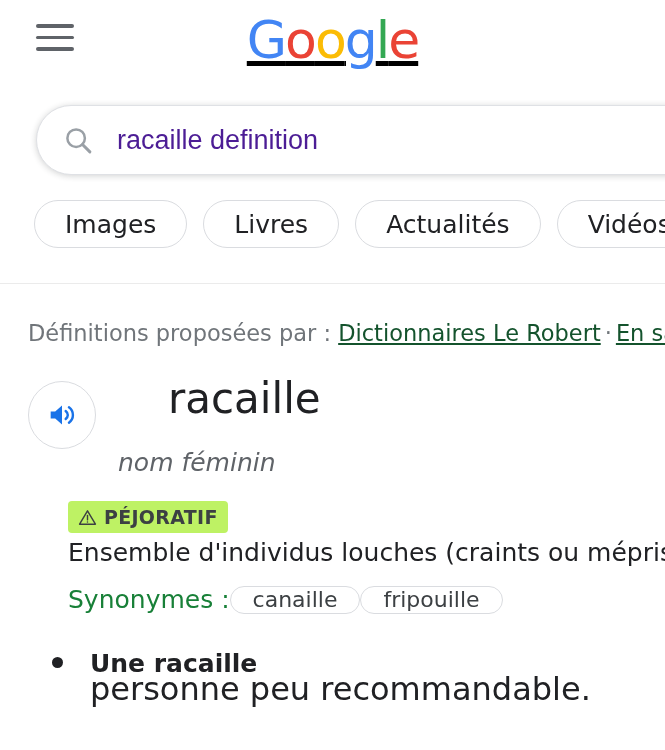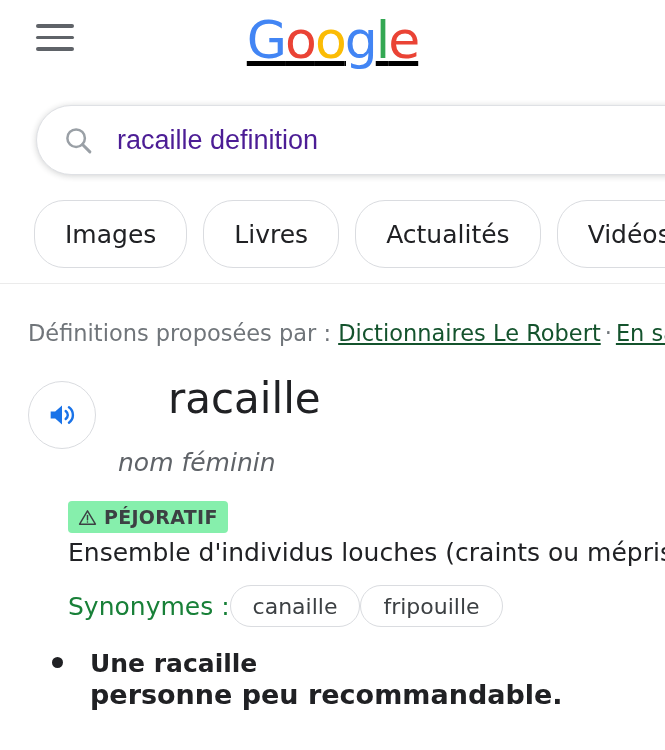--- a/index.html
+++ b/index.html
@@ -93,21 +93,21 @@
     position: absolute;
     left: 34px;
     top: 200px;
     display: flex;
     gap: 16px;
     white-space: nowrap;
   }
   .chip {
     border: 1px solid #dadce0;
     border-radius: 30px;
-    height: 68px;
+    height: 48px;
     padding: 0 30px;
     display: flex;
     align-items: center;
     justify-content: center;
     font-size: 25px;
     color: #202124;
     background: #fff;
     font-family: "DejaVu Sans", sans-serif;
   }
 
@@ -167,21 +167,21 @@
     font-style: italic;
     color: #5f6368;
     font-family: "DejaVu Sans", sans-serif;
   }
 
   .badge {
     position: absolute;
     left: 68px;
     top: 501px;
     height: 32px;
-    background: #86efac;
+    background: #bef264;
     border-radius: 4px;
     display: flex;
     align-items: center;
     padding: 0 10px;
     gap: 7px;
     text-align: center;
   }
   .badge-label {
     font-size: 19px;
     font-weight: bold;
@@ -208,21 +208,21 @@
     align-items: center;
   }
   .syn-label {
     font-size: 25px;
     color: #188038;
     font-family: "DejaVu Sans", sans-serif;
   }
   .syn-chip {
     border: 1px solid #dadce0;
     border-radius: 30px;
-    height: 42px;
+    height: 28px;
     padding: 0 22px;
     display: flex;
     align-items: center;
     font-size: 22px;
     color: #3c4043;
     background: #fff;
     font-family: "DejaVu Sans", sans-serif;
   }
 
   .sense {
@@ -245,25 +245,24 @@
     left: 38px;
     top: 4px;
     font-size: 25px;
     font-weight: bold;
     color: #202124;
     font-family: "DejaVu Sans", sans-serif;
   }
   .sense-text {
     position: absolute;
     left: 38px;
-    top: 34px;
-    font-size: 27px;
-    color: #202124;
-    font-family: "DejaVu Sans", sans-serif;
-    font-weight: bold;
+    top: 25px;
+    font-size: 32px;
+    color: #202124;
+    font-family: "DejaVu Sans", sans-serif;
   }
 </style>
 </head>
 <body>
 
 <div class="page">
 
   <div class="header">
     <div class="hamburger">
       <span></span>

